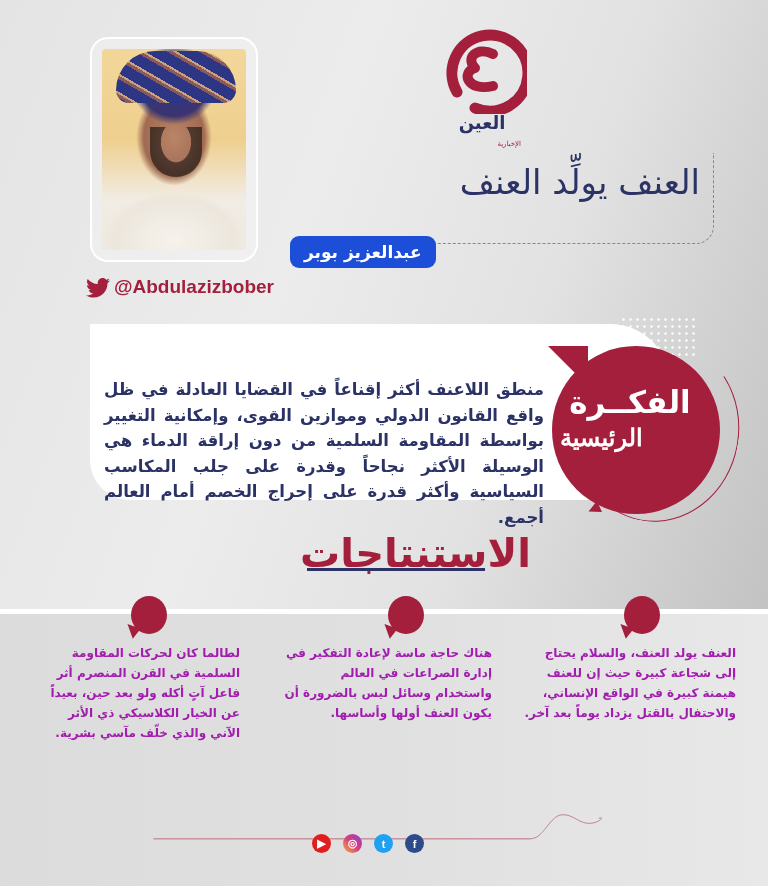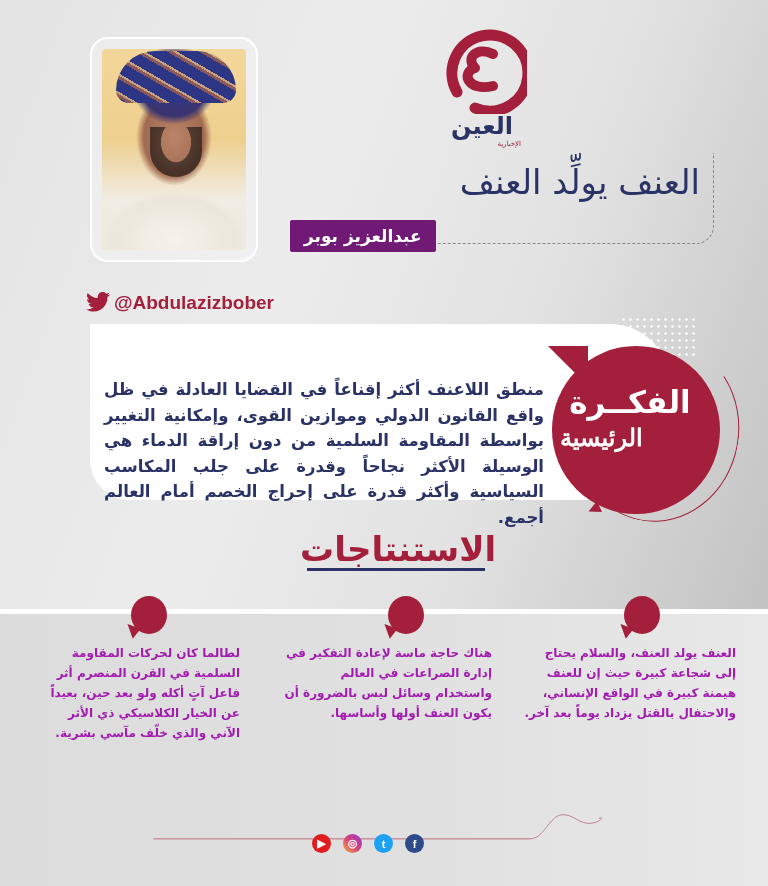--- a/index.html
+++ b/index.html
@@ -36,54 +36,54 @@
     background: radial-gradient(ellipse at 50% 30%, transparent 40%, #3a2a22 42%, #2e211b 80%);
     opacity: 0.8;
   }
   .photo .turban {
     position: absolute; left: 14px; top: 2px; width: 120px; height: 52px;
     border-radius: 60px 60px 20px 20px;
     background: repeating-linear-gradient(30deg, #2c3685 0 6px, #8a5a5a 6px 9px, #c9a37f 9px 11px, #2c3685 11px 16px);
   }
 
   .twitter-handle {
-    left: 86px; top: 292px;
-    display: flex; align-items: flex-start; gap: 4px;
+    left: 86px; top: 276px;
+    display: flex; align-items: flex-end; gap: 4px;
     font-family: "Liberation Sans", sans-serif;
     font-weight: bold; font-size: 19px; color: #a31f3b;
   }
   .twitter-handle svg { width: 24px; height: 20px; }
 
   .logo {
     left: 437px; top: 28px; width: 90px; height: 124px;
   }
   .logo-text {
     position: absolute; left: 0; top: 86px; width: 90px; text-align: center;
-    font-weight: bold; font-size: 24px; color: #2b3266; line-height: 1;
+    font-weight: bold; font-size: 18px; color: #2b3266; line-height: 1;
   }
   .logo-sub {
     position: absolute; left: 0; top: 112px; width: 84px; text-align: right;
     font-size: 7px; color: #a31f3b;
   }
 
   .title-frame {
     left: 392px; top: 153px; width: 322px; height: 91px;
     border-right: 1.5px dashed #888;
     border-bottom: 1.5px dashed #888;
     border-bottom-right-radius: 18px;
   }
   .title {
     left: 380px; top: 162px; width: 320px;
     text-align: right; direction: rtl;
     font-weight: normal; font-size: 34px; color: #2b3266;
     letter-spacing: 0.5px;
   }
   .author-badge {
-    left: 290px; top: 220px; height: 32px; padding: 0 14px;
-    background: #701a75; color: #fff; border-radius: 2px;
+    left: 290px; top: 236px; height: 32px; padding: 0 14px;
+    background: #1d4ed8; color: #fff; border-radius: 9px;
     font-weight: bold; font-size: 17px; line-height: 32px; direction: rtl;
   }
 
   
   .dots {
     left: 620px; top: 316px; width: 76px; height: 44px;
     background-image: radial-gradient(circle, #ffffff 1.2px, transparent 1.5px);
     background-size: 7px 7px; opacity: 0.8;
   }
   .idea-card {
@@ -120,21 +120,21 @@
   }
   .arrow-head {
     left: 588px; top: 503px; width: 0; height: 0;
     border-top: 6px solid transparent; border-bottom: 6px solid transparent;
     border-right: 12px solid #a31f3b; transform: rotate(-25deg);
   }
 
   
   .conclusions-title {
     left: 300px; top: 529px; width: 190px; text-align: left;
-    color: #a31f3b; font-weight: bold; font-size: 34px; line-height: 1.2;
+    color: #a31f3b; font-weight: bold; font-size: 40px; line-height: 1.2;
   }
   .conclusions-underline {
     left: 307px; top: 568px; width: 178px; height: 3px; background: #2b3266;
   }
   .white-line {
     left: 0; top: 609px; width: 768px; height: 5px; background: #fff;
   }
   .lower-band {
     left: 0; top: 614px; width: 768px; height: 272px;
     background: linear-gradient(90deg, #dcdcdc, #e0e0e0 50%, #e8e8e8);

